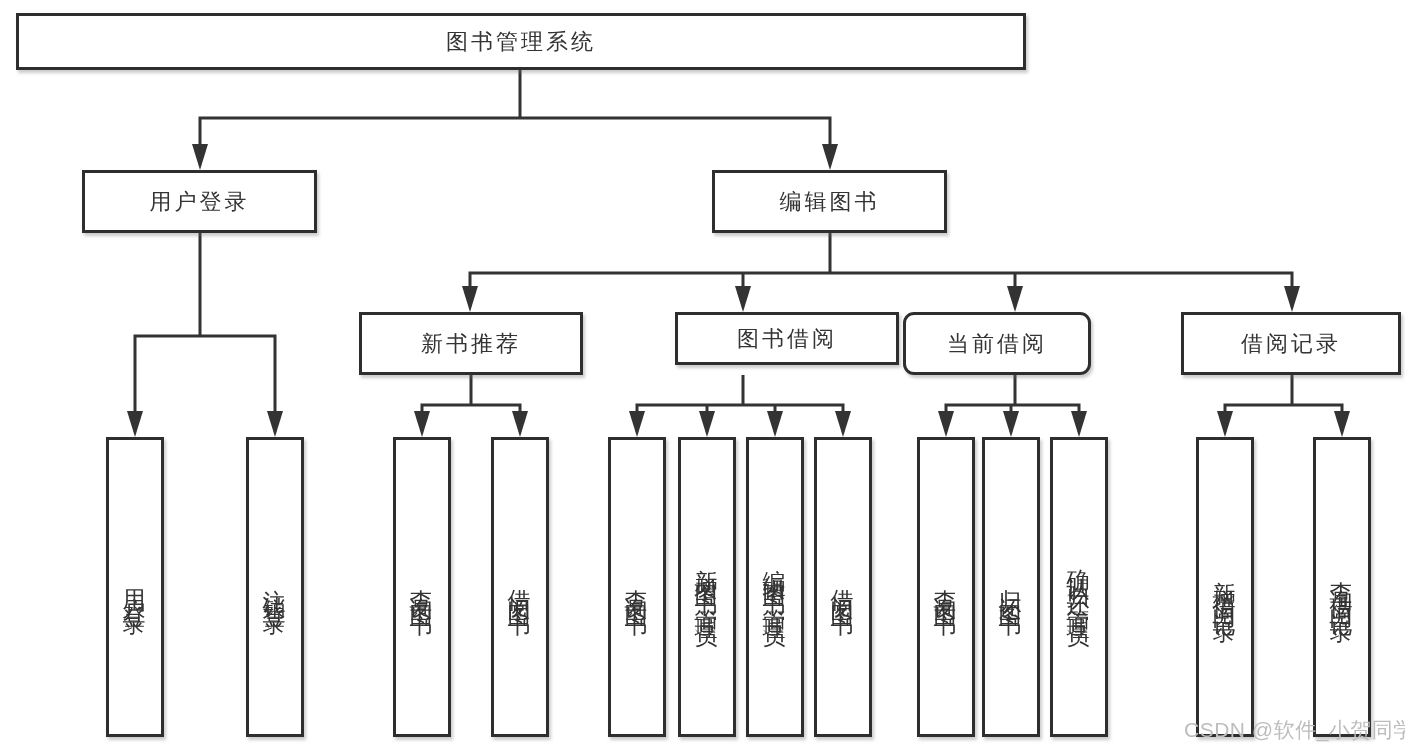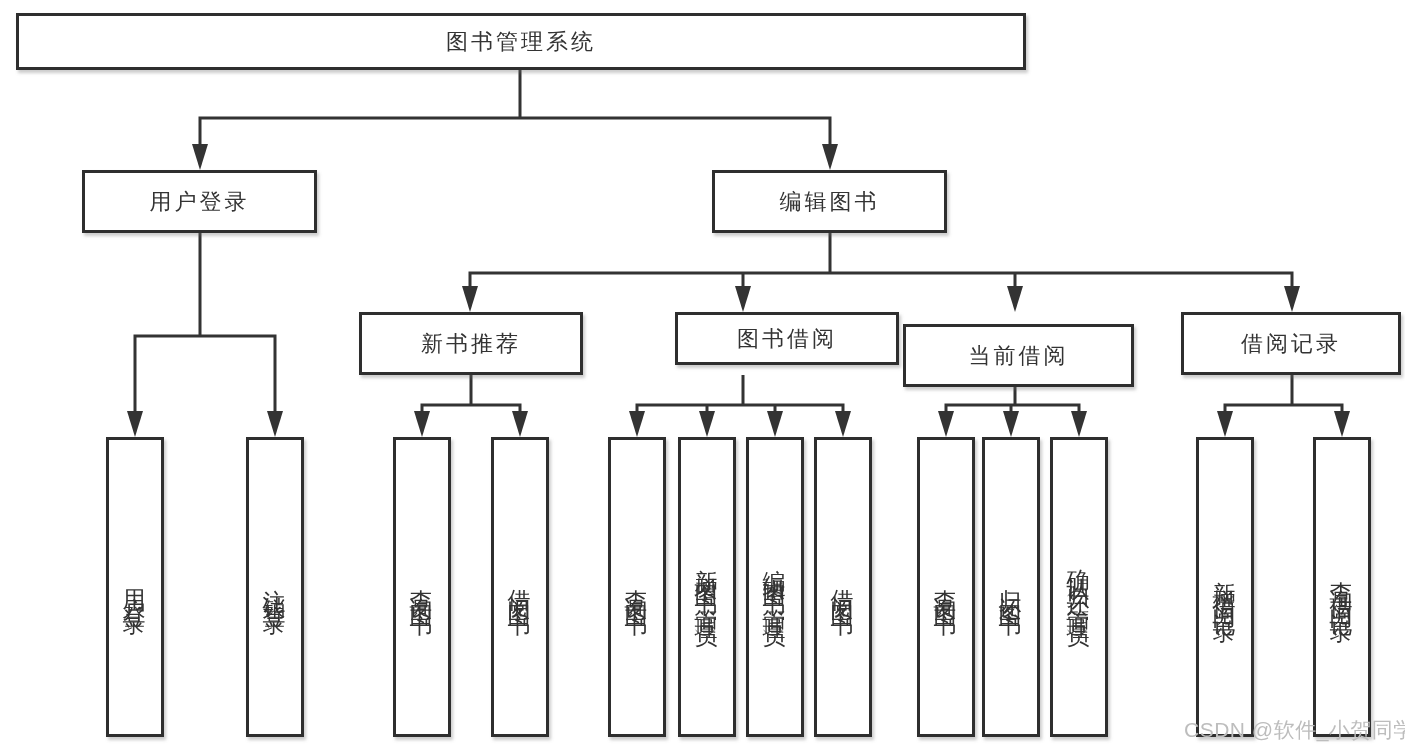--- a/index.html
+++ b/index.html
@@ -124,21 +124,21 @@
   <div class="node h" style="left:712px; top:170px; width:235px; height:63px;">
     <span class="lbl">编辑图书</span>
   </div>
 
   <div class="node h" style="left:359px; top:312px; width:224px; height:63px;align-items:center;">
     <span class="lbl">新书推荐</span>
   </div>
   <div class="node h" style="left:631px; top:312px; width:224px; height:53px;margin-left:44px;">
     <span class="lbl">图书借阅</span>
   </div>
-  <div class="node h" style="left:903px; top:324px; width:231px; height:63px;">
+  <div class="node h" style="left:903px; top:312px; width:188px; height:63px;border-radius:11px;">
     <span class="lbl">当前借阅</span>
   </div>
   <div class="node h" style="left:1181px; top:312px; width:220px; height:63px;">
     <span class="lbl">借阅记录</span>
   </div>
 
   <div class="node v" style="left:106px; top:437px; width:58px; height:300px;">
     <span class="lbl">用户登录</span>
   </div>
   <div class="node v" style="left:246px; top:437px; width:58px; height:300px;">

